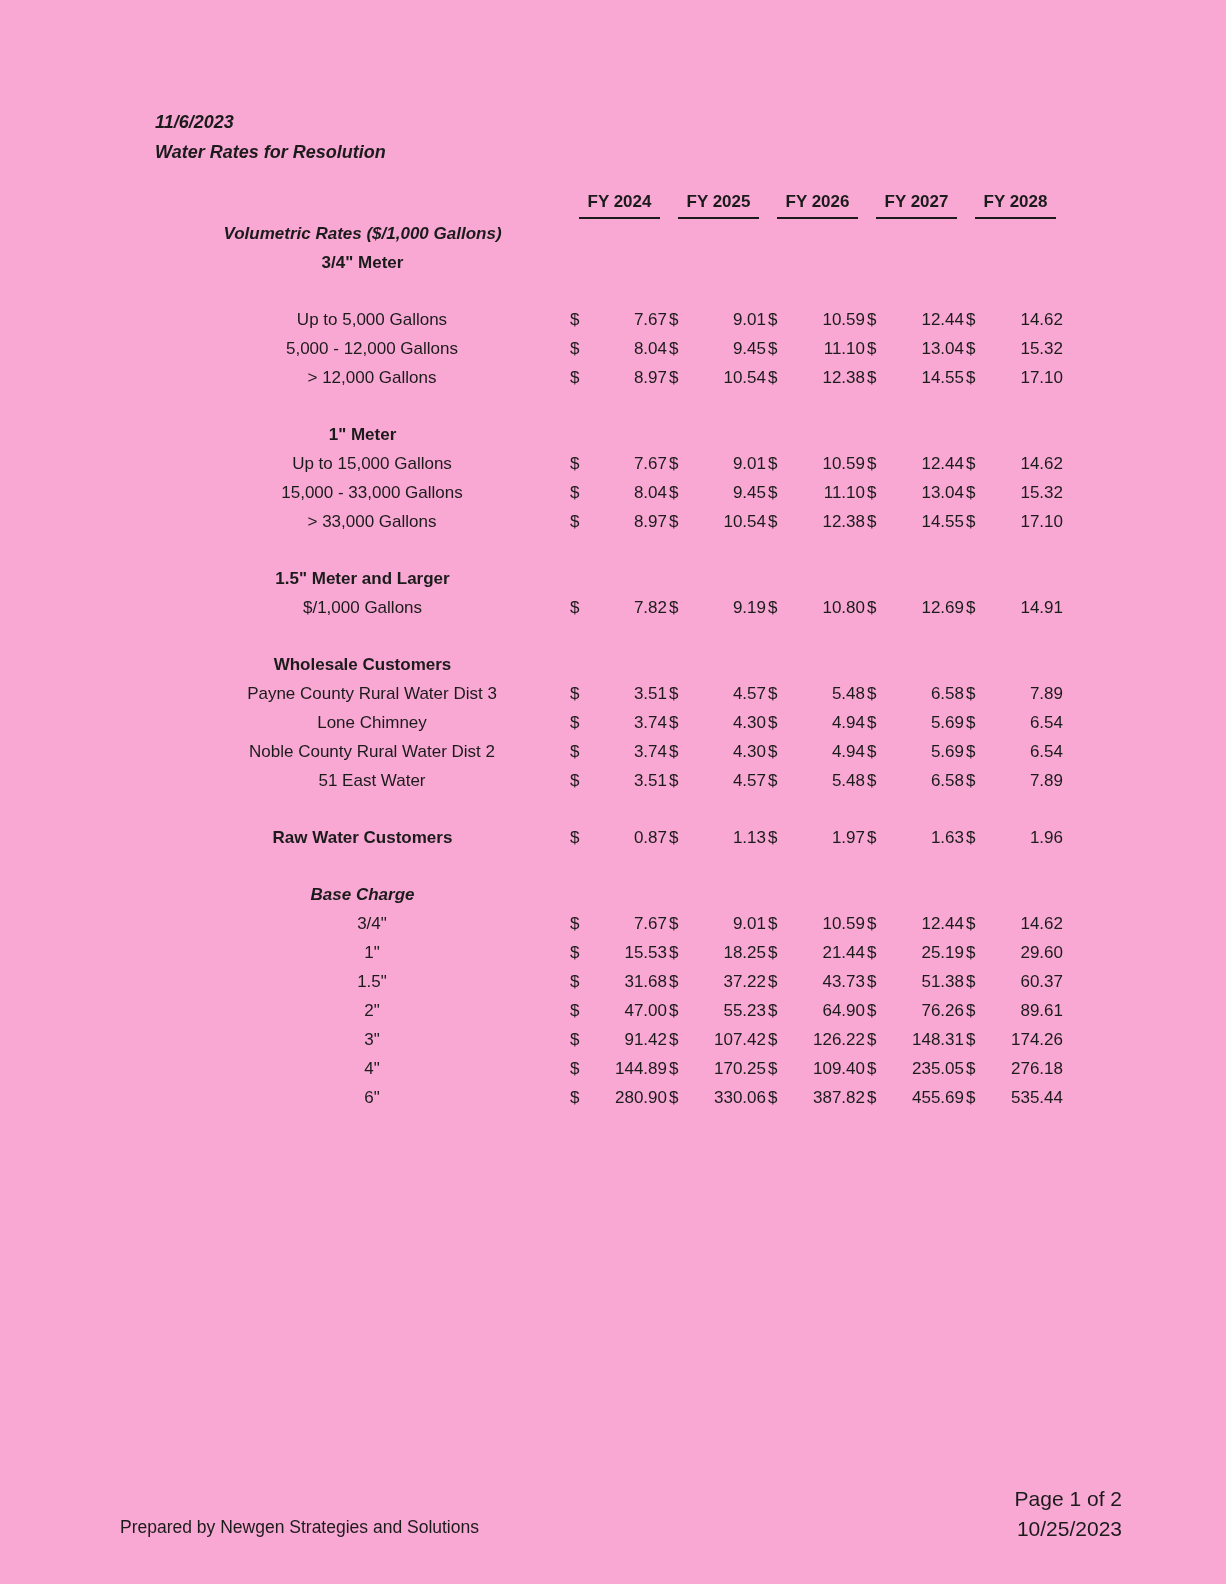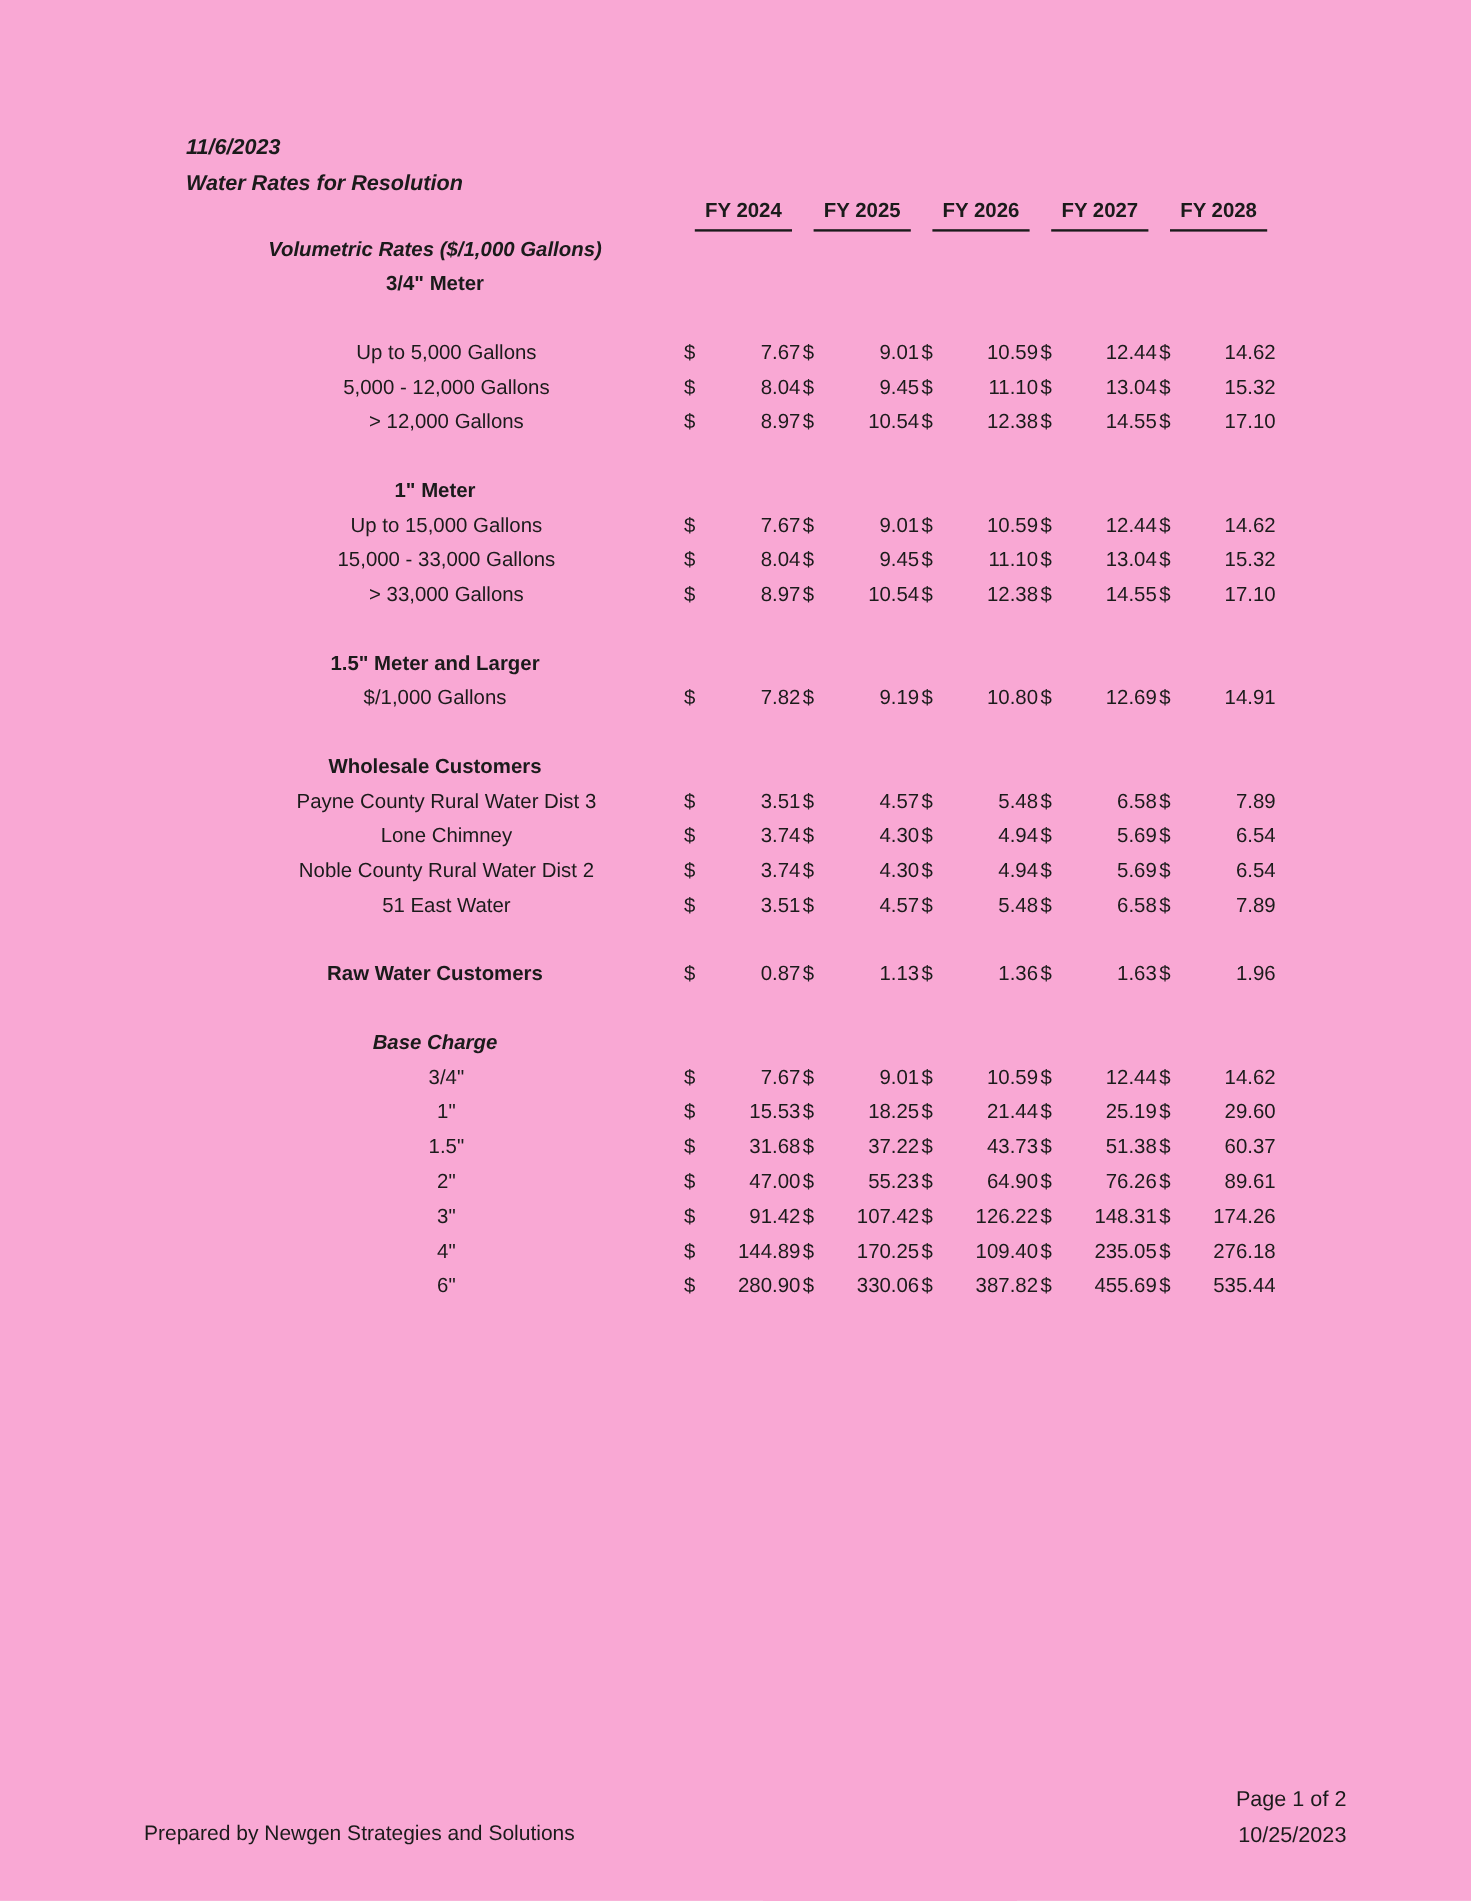--- a/index.html
+++ b/index.html
@@ -14,21 +14,21 @@
     background: #f9a8d4;
     color: #1b1b1b;
     overflow: hidden;
   }
   .content { position: absolute; top: 112px; left: 155px; width: 915px; }
   .doc-date, .doc-title {
     font-size: 18px; font-weight: 700; font-style: italic;
   }
   .doc-title { margin-top: 9px; }
 
-  .table { }
+  .table { margin-top: 26px; }
 
   .header-row {
     display: grid;
     grid-template-columns: 415px repeat(5, 99px);
     height: 30px; line-height: 26px;
   }
   .hcell { text-align: center; font-size: 17px; font-weight: 700; }
   .hcell span {
     display: inline-block;
     border-bottom: 2px solid #1b1b1b;
@@ -51,21 +51,21 @@
   .val { text-align: right; padding-right: 2px; font-variant-numeric: tabular-nums; }
   .spacer { height: 28px; }
 
   .footer-left {
     position: absolute; left: 120px; bottom: 46px;
     font-size: 17.5px;
     margin-top: 20px;
   }
   .footer-right {
     position: absolute; right: 104px; bottom: 40px;
-    font-size: 18px; text-align: right; line-height: 30px;
+    font-size: 21px; text-align: right; line-height: 30px;
   }
 </style>
 </head>
 <body>
 
 <div class="page">
   <div class="content">
     <div class="doc-date">11/6/2023</div>
     <div class="doc-title">Water Rates for Resolution</div>
 
@@ -242,21 +242,21 @@
             <div class="val">7.89</div>
           </div>
           <div class="spacer"></div>
           <div class="row heading">
             <div class="label">Raw Water Customers</div>
             <div class="dollar">$</div>
             <div class="val">0.87</div>
             <div class="dollar">$</div>
             <div class="val">1.13</div>
             <div class="dollar">$</div>
-            <div class="val">1.36</div>
+            <div class="val">1.97</div>
             <div class="dollar">$</div>
             <div class="val">1.63</div>
             <div class="dollar">$</div>
             <div class="val">1.96</div>
           </div>
           <div class="spacer"></div>
           <div class="row title_italic">
             <div class="label">Base Charge</div>
           </div>
           <div class="row item">

